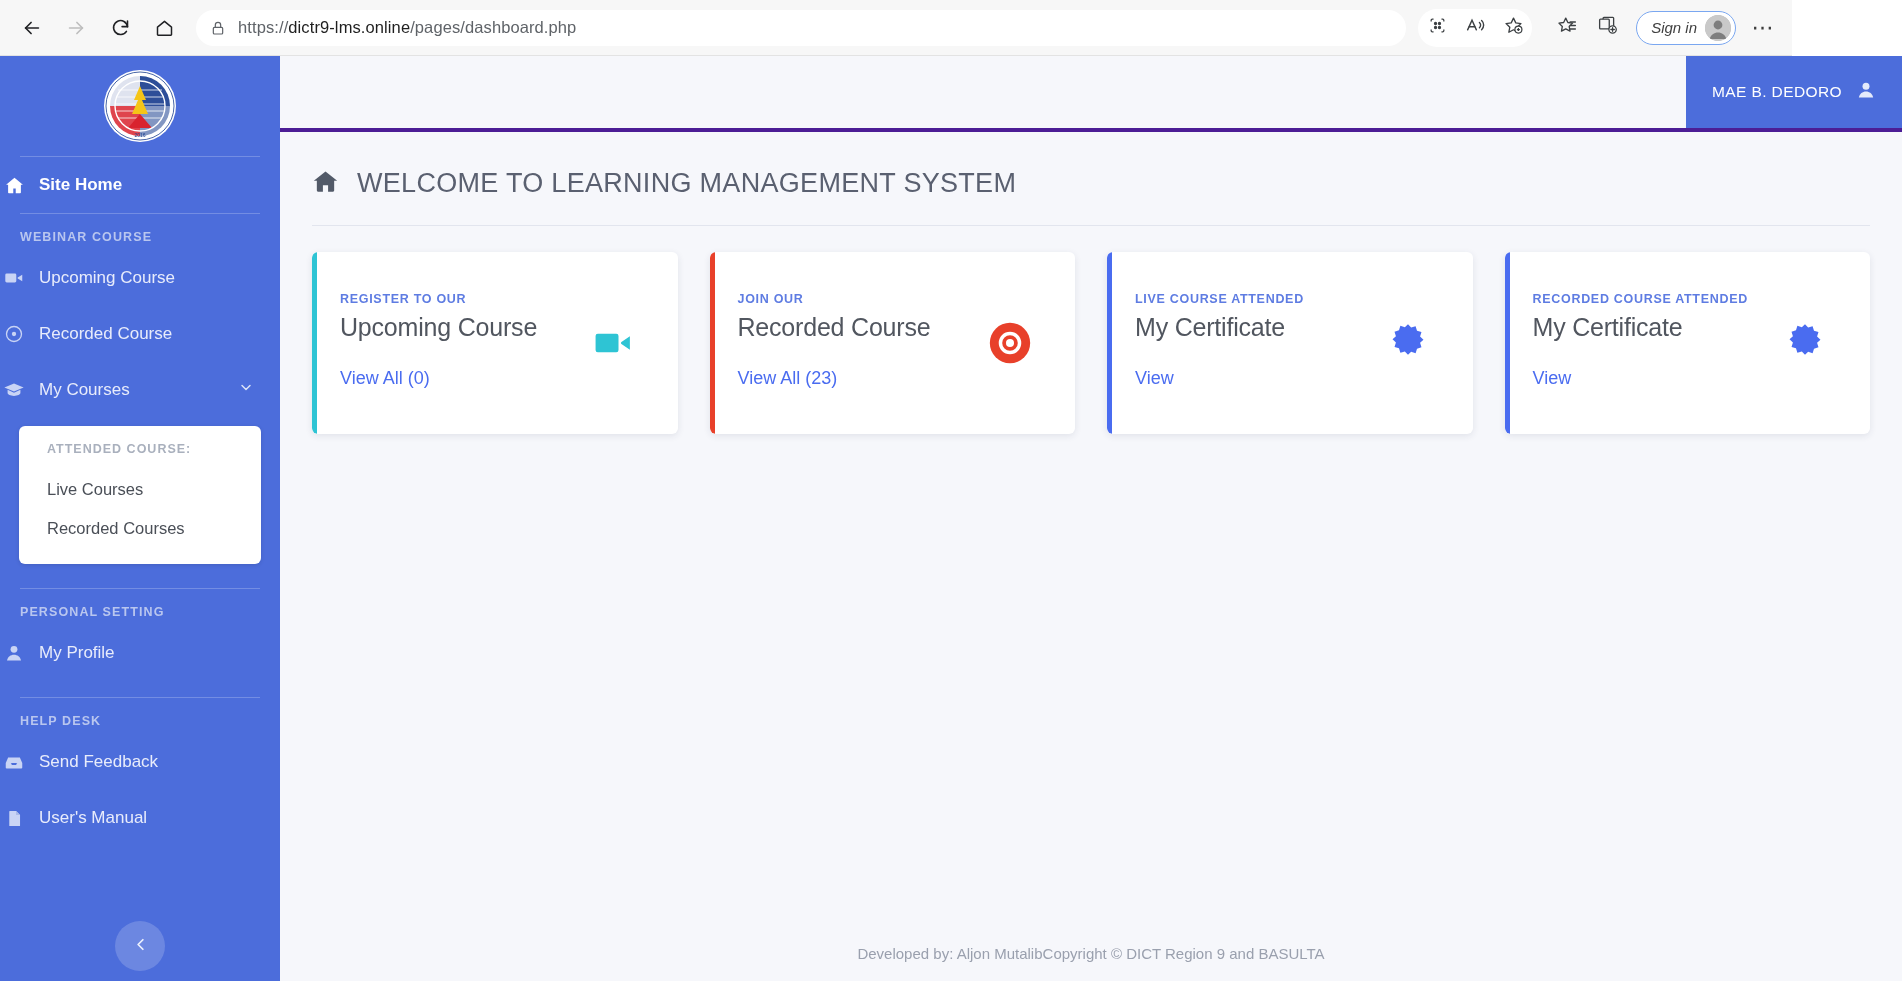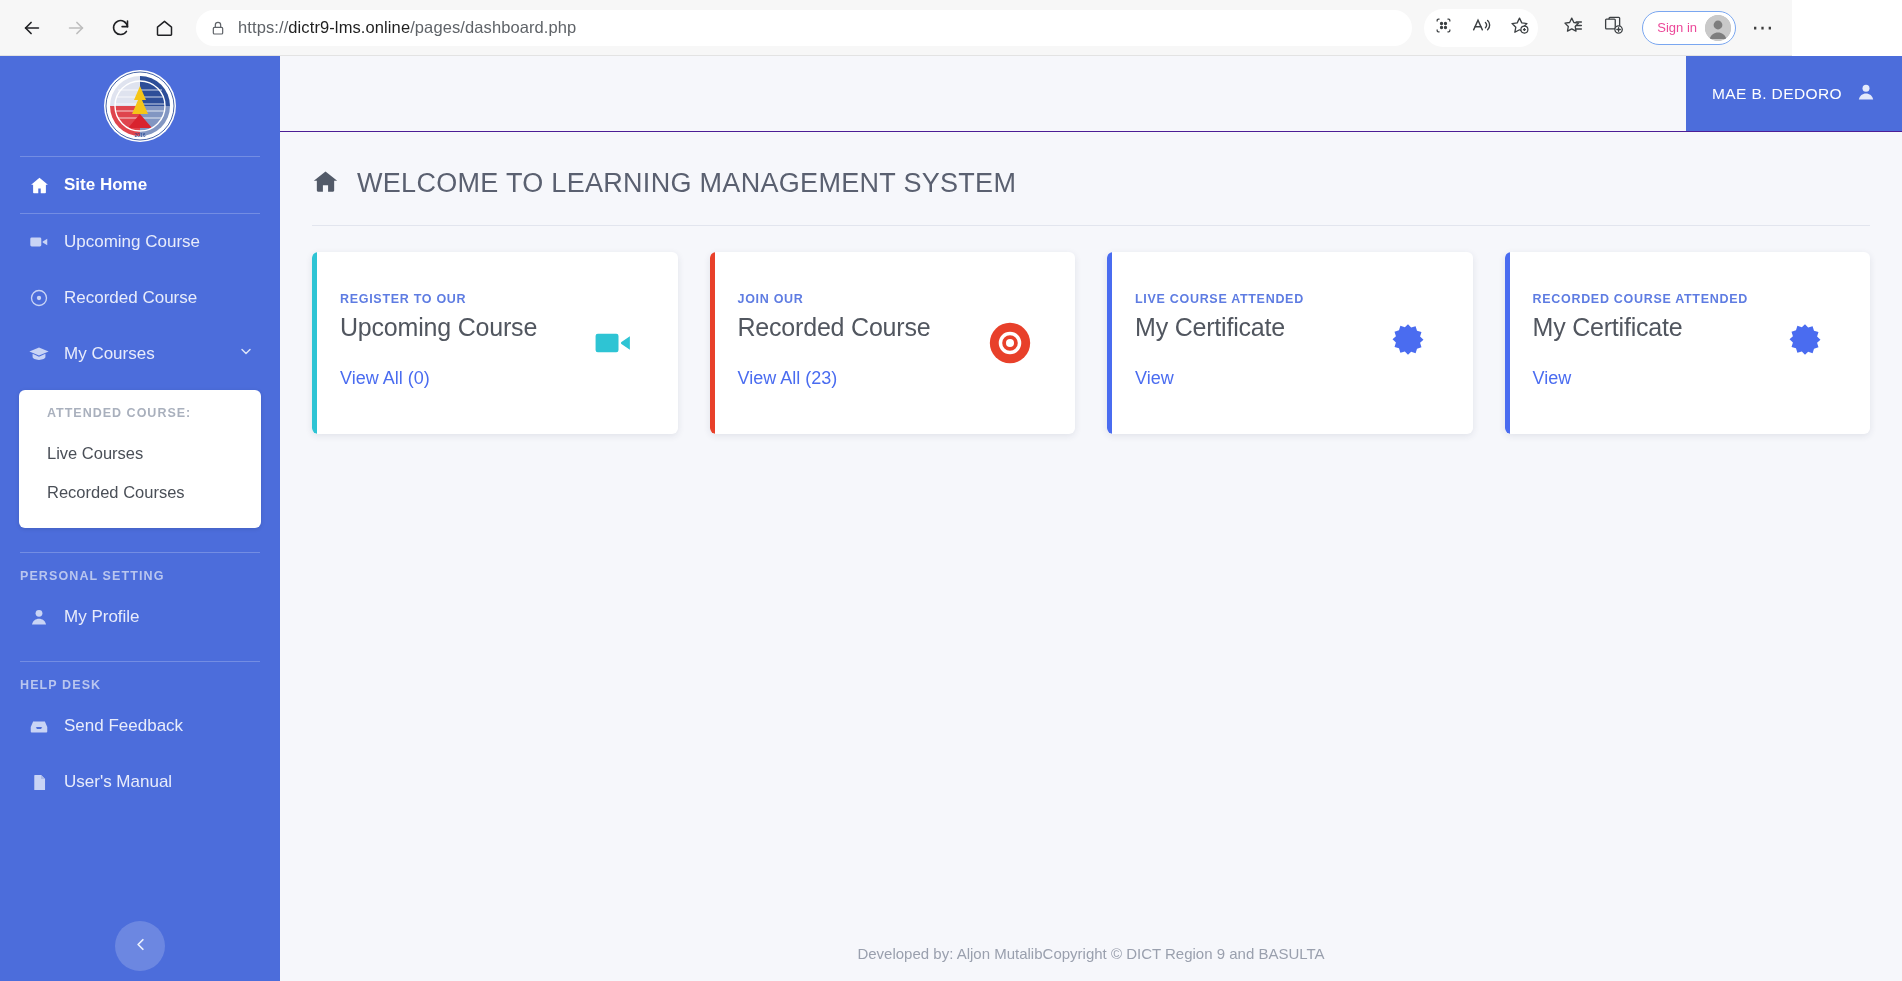--- a/index.html
+++ b/index.html
@@ -53,21 +53,21 @@
     background: #ffffff; border-radius: 19px;
     margin-right: 14px;
   }
   .signin-pill {
     display: flex; align-items: center; gap: 8px;
     border: 1px solid #7aa7f0; border-radius: 19px;
     height: 34px; padding: 0 4px 0 14px;
     margin-left: 8px; margin-right: 6px;
     background: #ffffff;
   }
-  .signin-label { font-size: 13px; color: #ec4899; }
+  .signin-label { font-size: 15px; color: #404040; font-style: italic; }
   .avatar-circle {
     width: 26px; height: 26px; border-radius: 50%;
     background: #bdbdbd; display: flex; align-items: flex-end;
     justify-content: center; overflow: hidden;
   }
   .dots { font-size: 22px; color: #3c3c3c; letter-spacing: 1px; line-height: 1; }
 
   
   .app { position: absolute; top: 56px; left: 0; width: 1902px; height: 925px; background: #f6f7fb; }
 
@@ -85,21 +85,21 @@
     width: 72px; height: 72px; border-radius: 50%;
     background: #ffffff;
     position: relative;
     display: flex; align-items: center; justify-content: center;
     overflow: hidden;
   }
   .sb-divider { height: 1px; background: rgba(255,255,255,0.22); margin: 0 20px; }
 
   .sb-item {
     display: flex; align-items: center;
-    height: 56px; padding-left: 28px; gap: 14px;
+    height: 56px; padding-left: 3px; gap: 14px;
     color: #e8ecfb; font-size: 17px;
     position: relative;
   }
   .sb-item.active { color: #ffffff; font-weight: bold; }
   .sb-item .sb-icon { width: 22px; display: flex; align-items: center; justify-content: center; }
   .sb-item .sb-label { white-space: nowrap; }
   .sb-chevron { position: absolute; right: 26px; top: 50%; transform: translateY(-50%); }
 
   .sb-section {
     padding: 16px 0 6px 20px;
@@ -132,21 +132,21 @@
     background: rgba(255,255,255,0.18);
     display: flex; align-items: center; justify-content: center;
   }
 
   
   .main { position: absolute; top: 0; left: 280px; width: 1622px; height: 925px; }
 
   .topbar {
     height: 76px; background: #f6f7fb;
     display: flex; align-items: stretch; justify-content: flex-end;
-    border-bottom: 1px solid #4c1d95;
+    border-bottom: 4px solid #4c1d95;
   }
   .user-badge {
     background: #4c6ddb; color: #ffffff;
     display: flex; align-items: center; gap: 14px;
     padding: 0 26px;
     font-size: 15.5px; letter-spacing: 0.4px;
     min-width: 190px; justify-content: center;
   }
 
   .page-title-row {
@@ -347,20 +347,21 @@
       <span class="sb-icon">
         <svg width="21" height="21" viewBox="0 0 24 24" fill="#ffffff">
             <path d="M12 3.2L2.4 11.2h2.3V20a.9.9 0 0 0 .9.9h5V15.3h2.8v5.6h5a.9.9 0 0 0 .9-.9v-8.8h2.3z"></path>
           </svg>
       </span>
       <span class="sb-label">Site Home</span>
     </div>
 
     <div class="sb-divider"></div>
 
+    <div class="sb-section">WEBINAR COURSE</div>
 
     <div class="sb-item">
       <span class="sb-icon">
         <svg width="22" height="22" viewBox="0 0 24 24" fill="#c9d4f5">
             <rect x="2.5" y="7" width="12" height="10" rx="1.6"></rect>
             <path d="M16 11.5l5-3v7l-5-3z"></path>
           </svg>
       </span>
       <span class="sb-label">Upcoming Course</span>
     </div>

